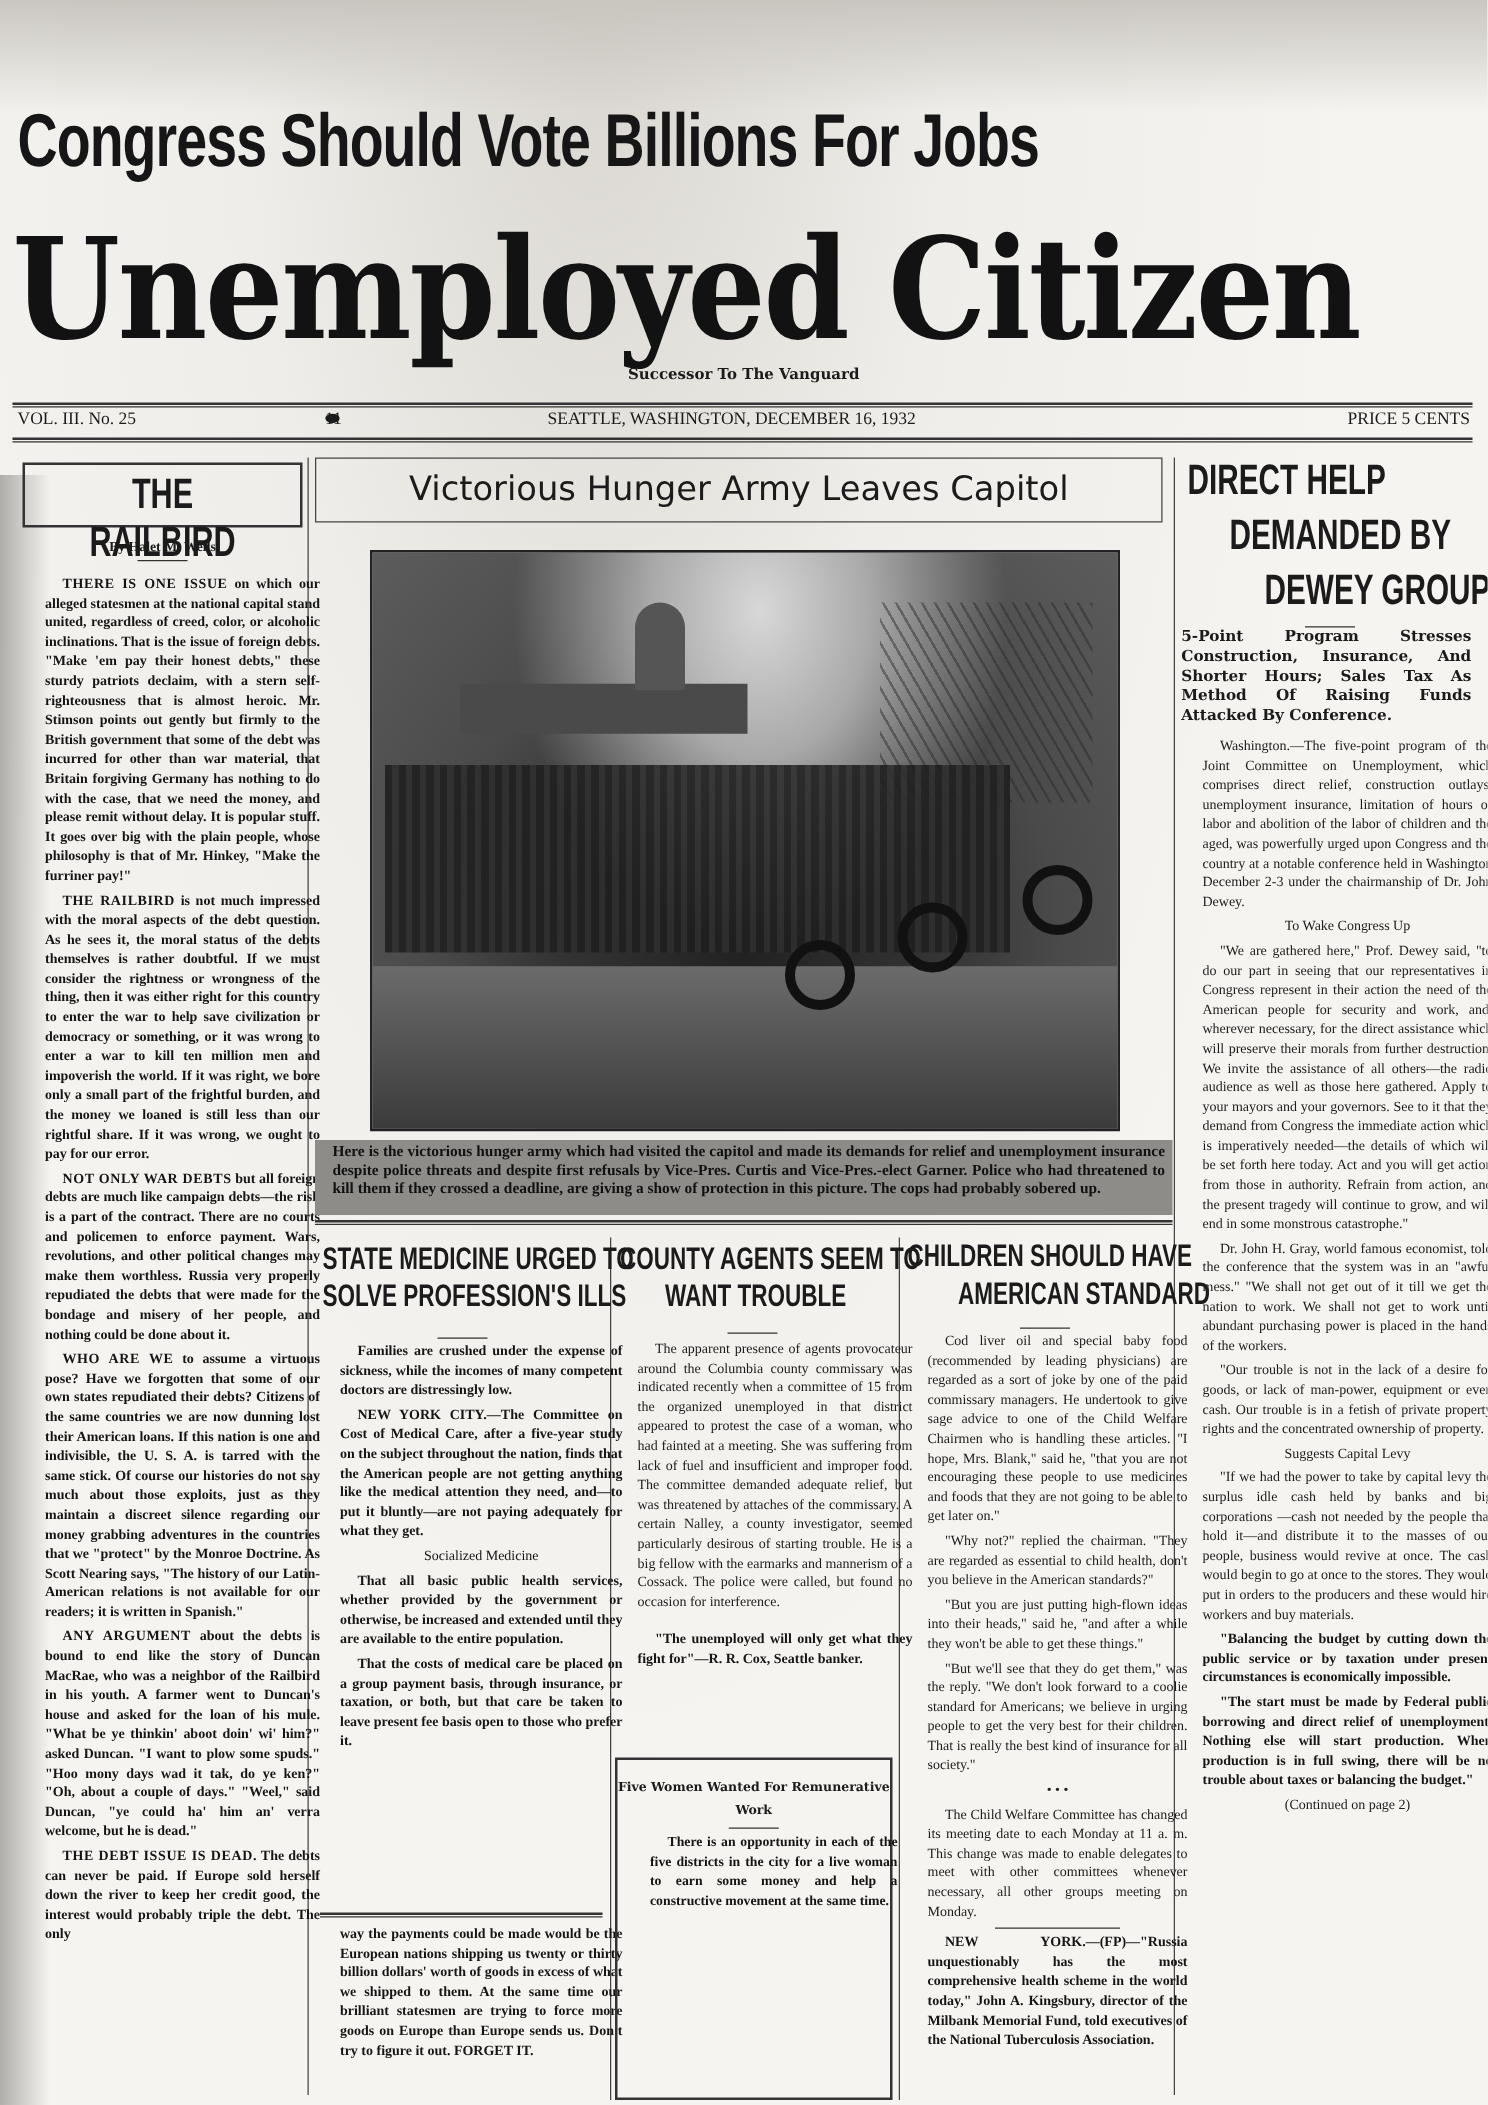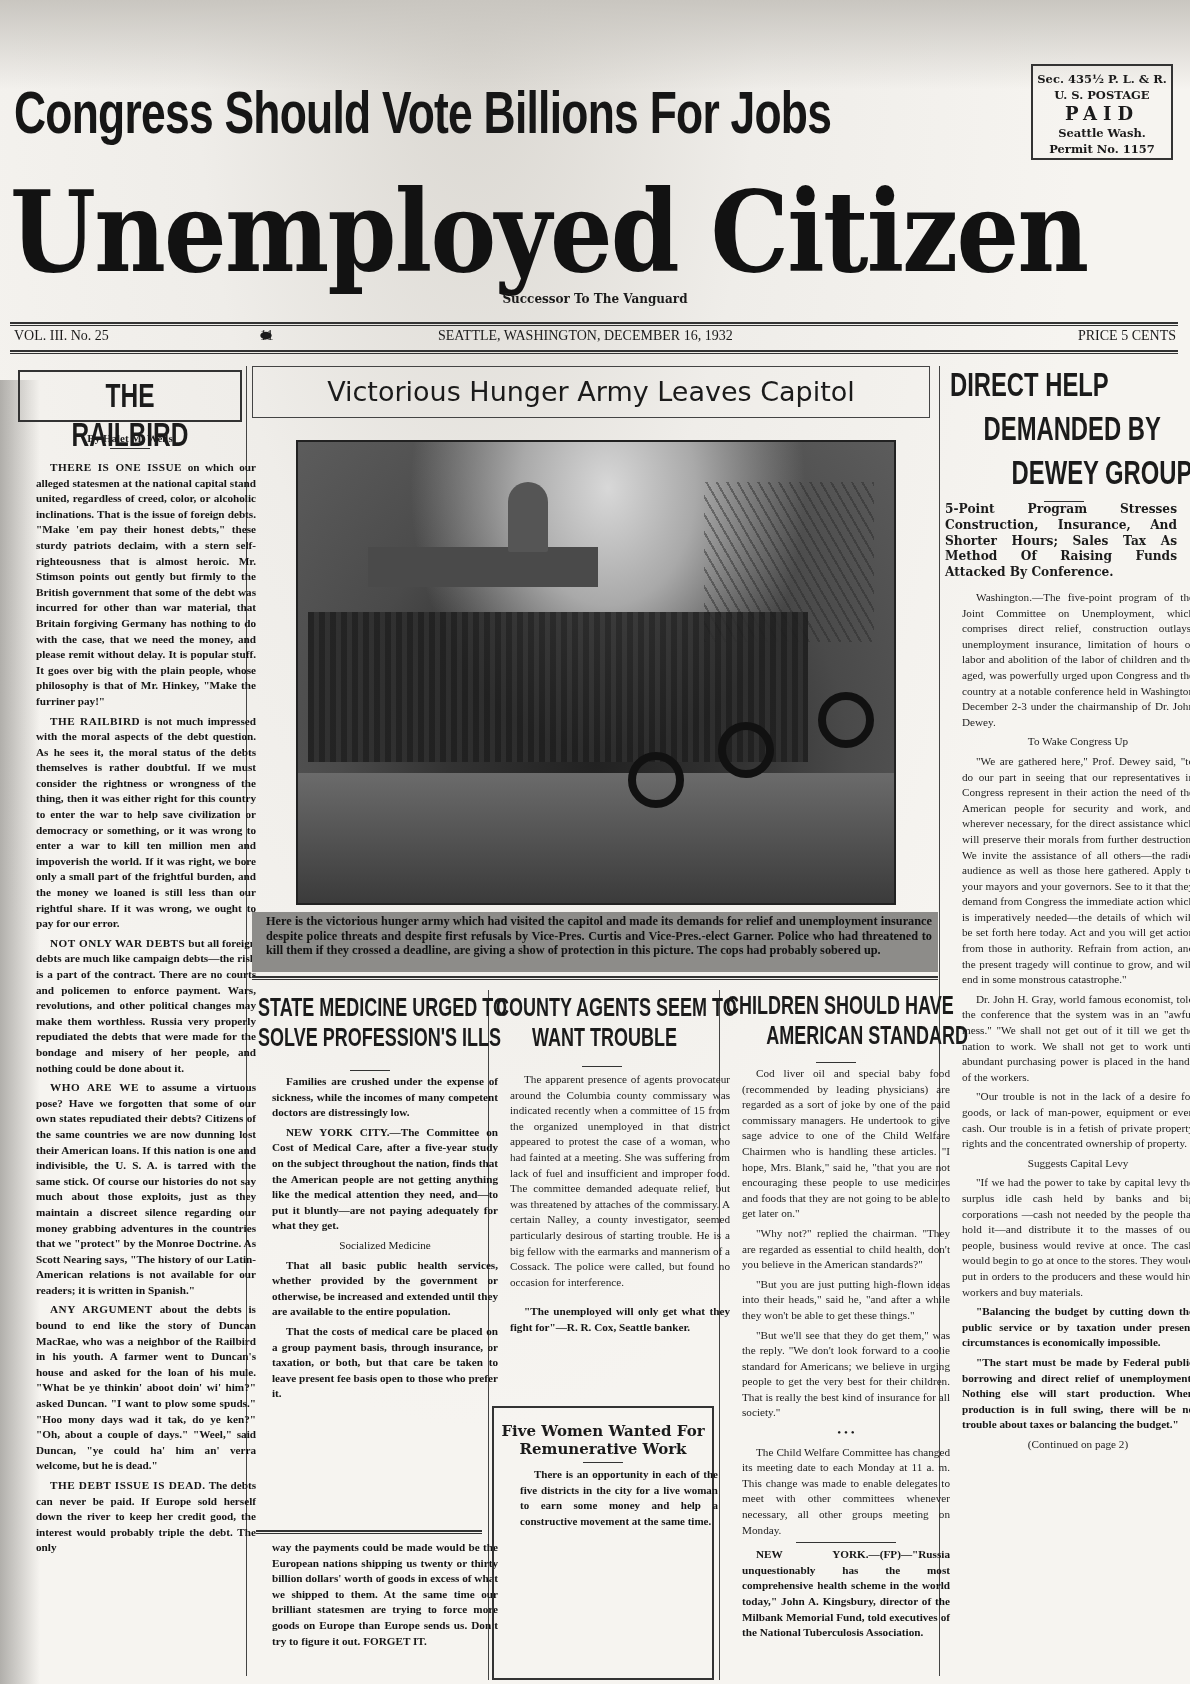--- a/index.html
+++ b/index.html
@@ -56,38 +56,31 @@
     font-family:"Liberation Serif", serif; font-weight:bold; font-size:12.3px; line-height:14.6px; color:#111; padding:2px 6px 0 14px; text-align:justify; }
 
   .headline-cond { font-family:"Liberation Sans", sans-serif; font-weight:bold; transform:scaleX(0.7); transform-origin:left top; white-space:nowrap; }
   .dh-title { position:absolute; left:950px; top:362px; width:320px; font-size:34px; line-height:44px; }
   .deck { position:absolute; left:945px; top:502px; width:232px; font-family:"DejaVu Serif", serif; font-size:12.2px; line-height:15.8px; font-weight:bold; text-align:justify; }
 
   .sub3 { position:absolute; font-family:"Liberation Sans", sans-serif; font-weight:bold; font-size:25px; line-height:30px; transform:scaleX(0.72); transform-origin:left top; white-space:nowrap; }
   .sidehead { text-align:center; font-weight:normal; margin:3px 0 3px; text-indent:0 !important; }
 
   .five-box { position:absolute; left:492px; top:1406px; width:222px; height:274px; border:2px solid #333; }
-  .five-title { text-align:center; font-family:"DejaVu Serif", serif; font-weight:bold; font-size:15px; line-height:18px; margin-top:14px; }
+  .five-title { text-align:center; font-family:"DejaVu Serif", serif; font-weight:bold; font-size:10px; line-height:18px; margin-top:14px; }
 </style>
 </head>
 <body>
 
 <div class="page">
   <div class="topnoise"></div>
   <div class="leftshade"></div>
 
   <div class="kicker">Congress Should Vote Billions For Jobs</div>
 
-  <div class="postage">
-    <div>Sec. 435½ P. L. &amp; R.</div>
-    <div>U. S. POSTAGE</div>
-    <div class="paid">PAID</div>
-    <div>Seattle Wash.</div>
-    <div>Permit No. 1157</div>
-  </div>
 
   <div class="masthead">Unemployed Citizen</div>
   <div class="subtitle">Successor To The Vanguard</div>
 
   <div class="rule" style="top:322px"></div>
   <div class="dateline">
     <span style="left:0">VOL. III. No. 25</span>
     <span style="left:246px"><span>11</span> ⬬</span>
     <span style="left:424px">SEATTLE, WASHINGTON, DECEMBER 16, 1932</span>
     <span style="right:4px">PRICE 5 CENTS</span>

